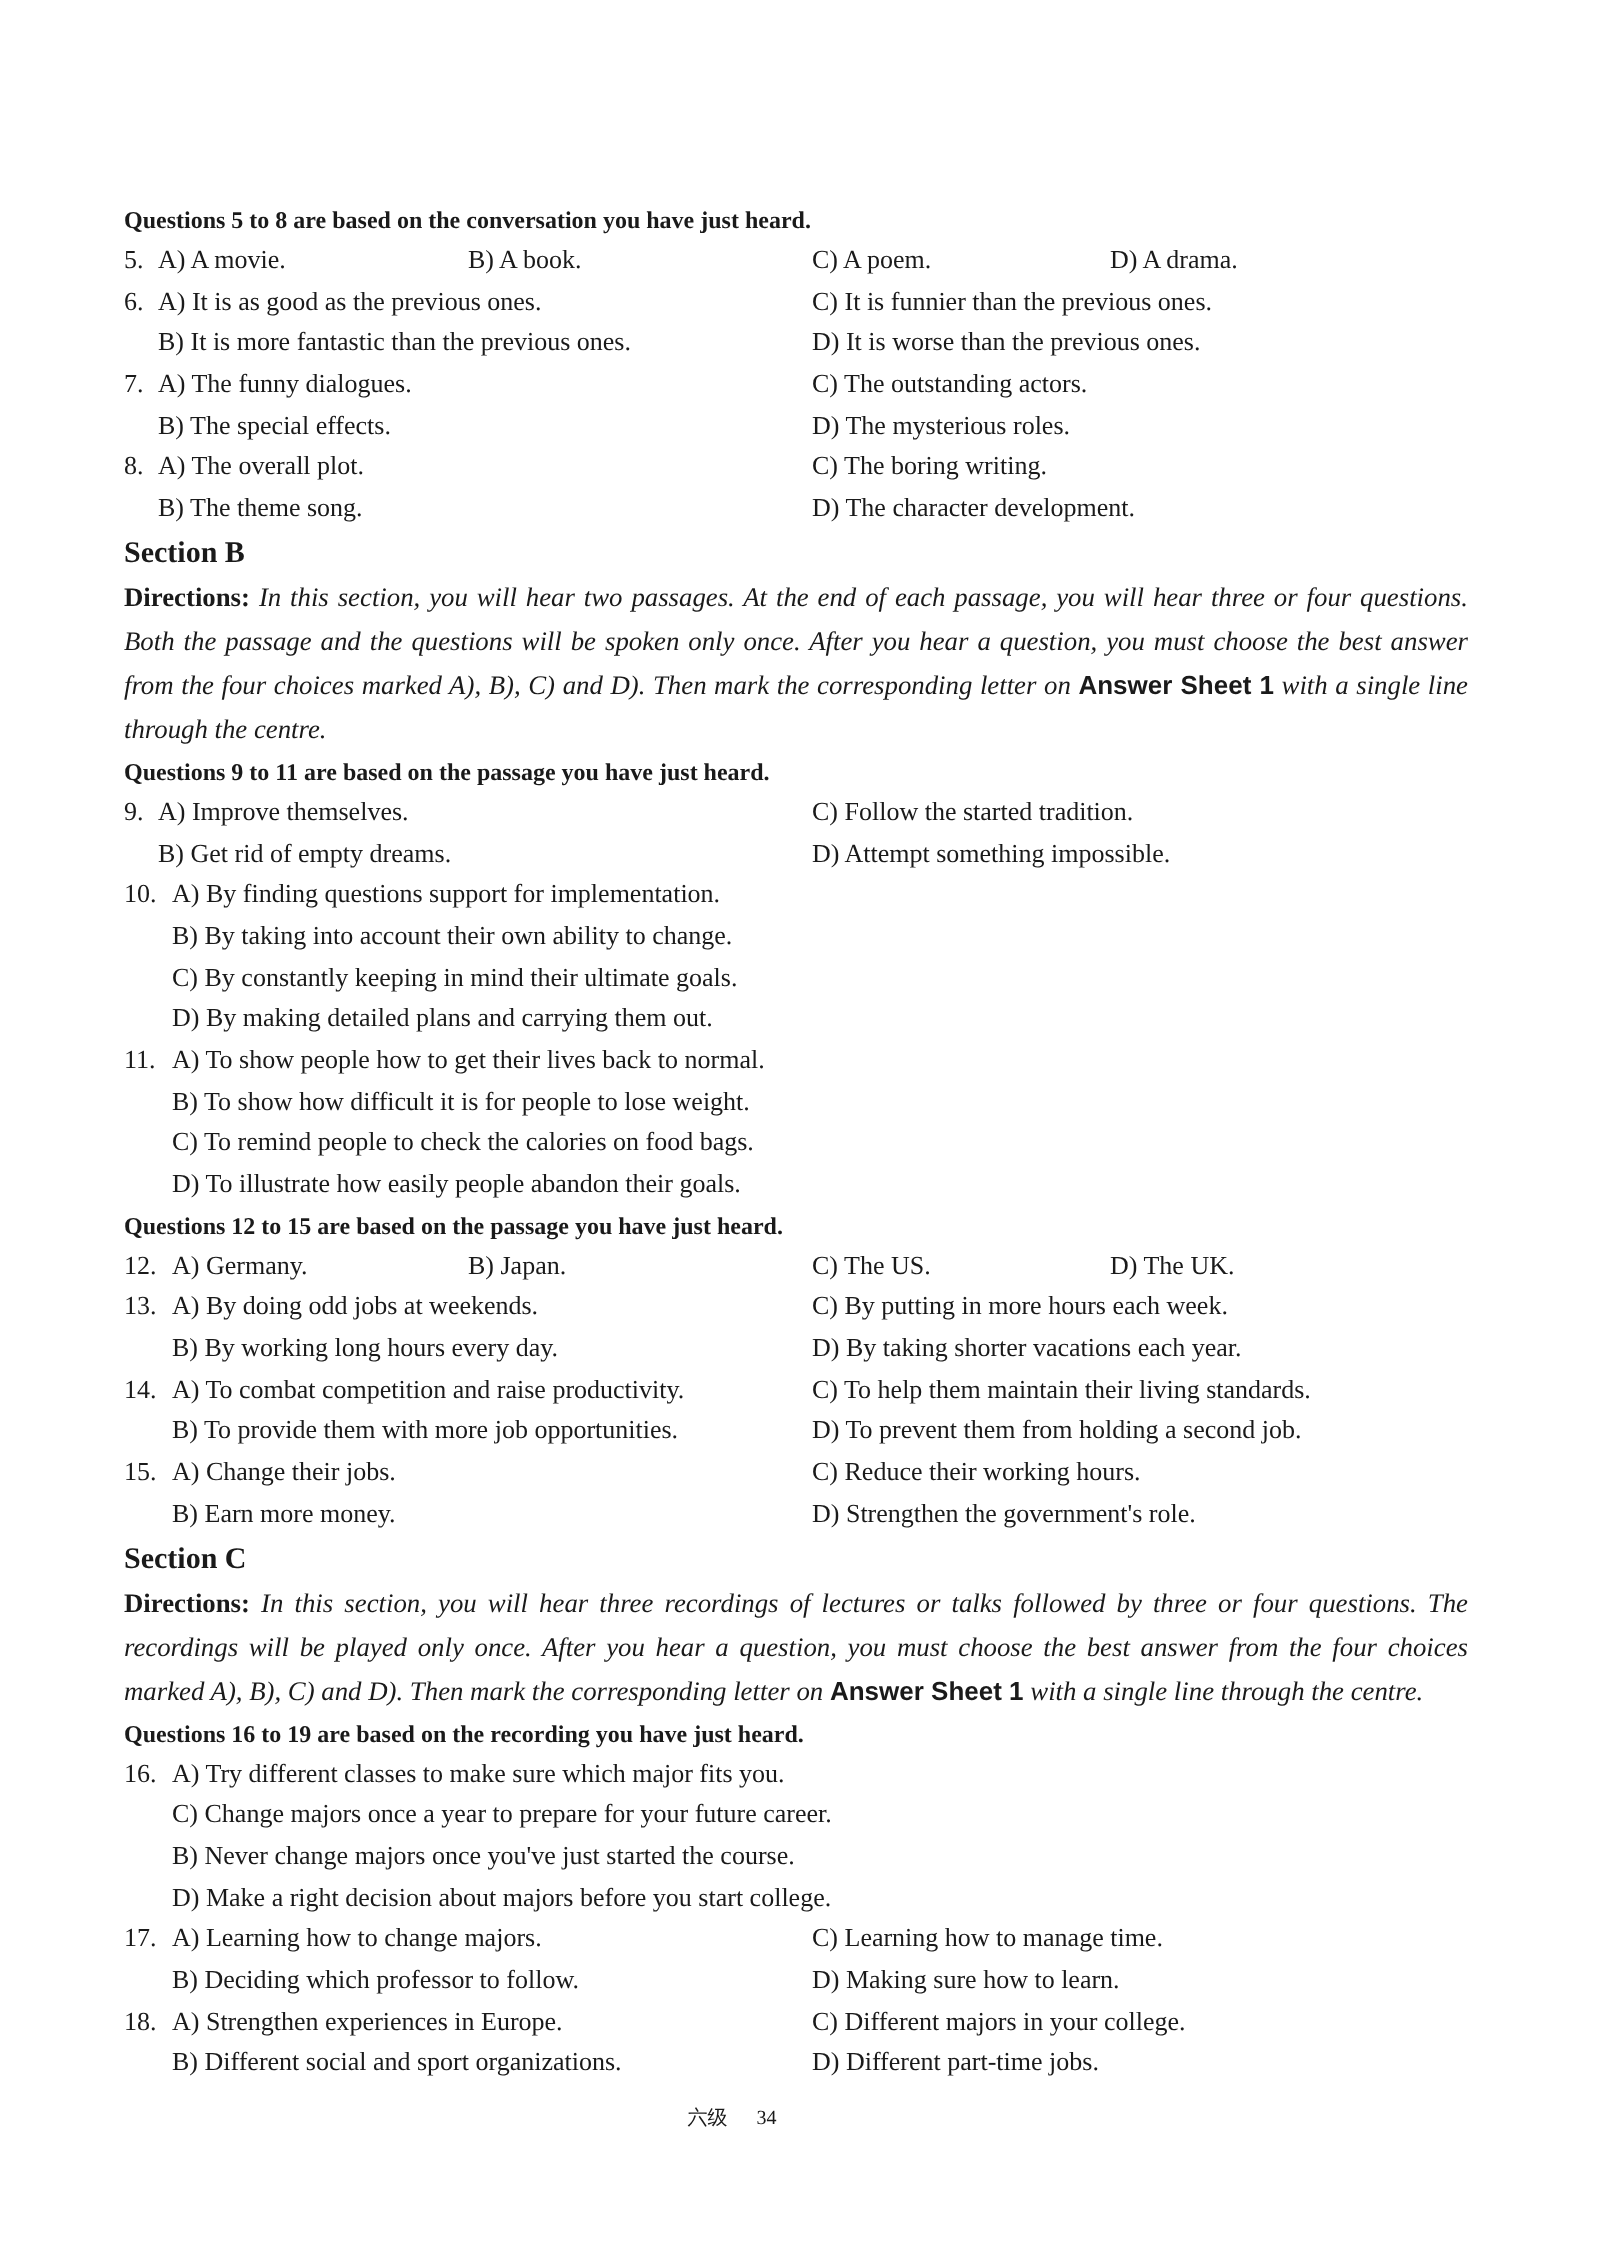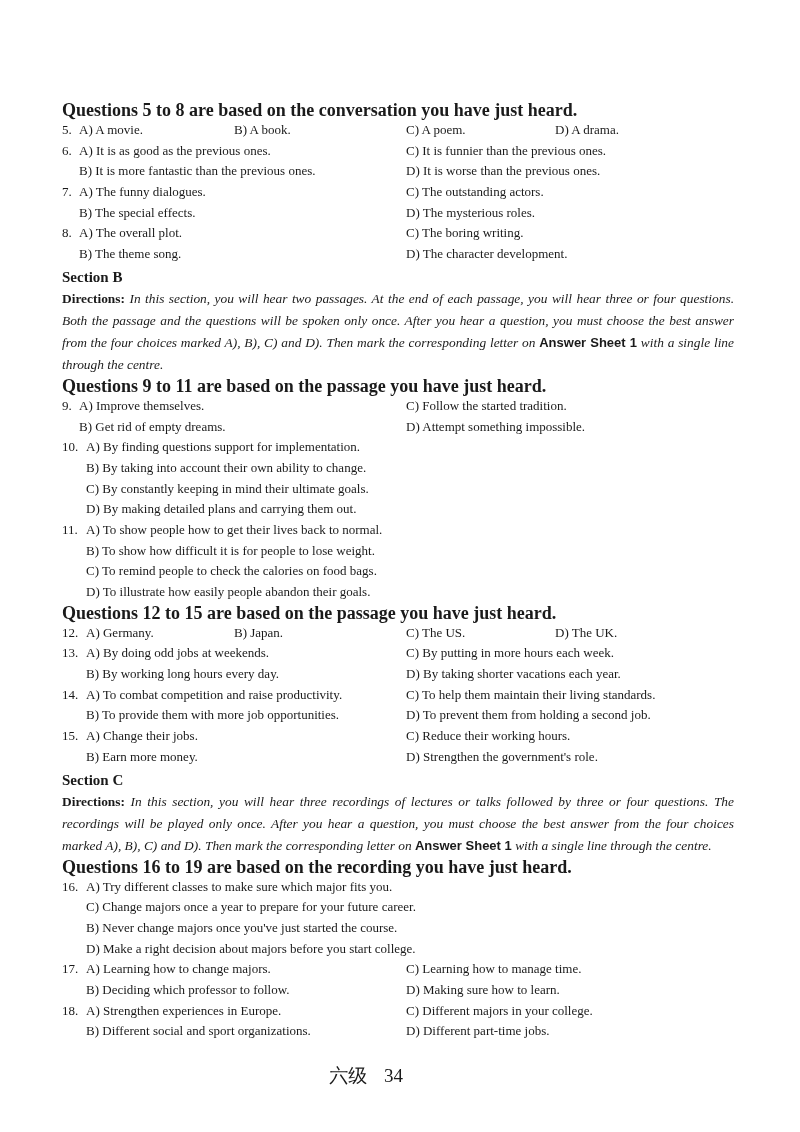--- a/index.html
+++ b/index.html
@@ -1,33 +1,33 @@
 <!DOCTYPE html>
 <html><head>
 <meta charset="utf-8">
 <style>
   html, body { margin:0; padding:0; background:#ffffff; }
   body { width:800px; height:1132px; position:relative; overflow:hidden;
          font-family:"Liberation Serif", "DejaVu Serif", serif; color:#1a1a1a; }
   .page { position:absolute; left:62px; top:100px; width:672px; }
-  .qhead { font-weight:bold; font-size:18px; height:20px; line-height:20px; }
+  .qhead { font-weight:bold; font-size:12px; height:20px; line-height:20px; }
   .line { font-size:13px; height:20.7px; line-height:20.7px; position:relative; white-space:nowrap; }
   .num { position:absolute; left:0; }
   .opt { position:absolute; }
   .a2 { left:17px; }
   .a3 { left:24px; }
   .b4 { left:172px; }
   .c3 { left:344px; }
   .d4 { left:493px; }
   .sec { font-weight:bold; font-size:15px; height:22px; line-height:22px; margin-top:1px; }
   .dir { font-size:13.4px; line-height:22px; text-align:justify; text-align-last:left; }
   .dir b.lbl { font-weight:bold; font-style:normal; }
   .dir i { font-style:italic; }
   .dir .as { font-family:"Liberation Sans", "DejaVu Sans", sans-serif; font-weight:bold; font-size:13px; }
-  .footer { position:absolute; top:1052px; left:0; width:732px; text-align:center; font-size:19px;margin-top:11px; }
+  .footer { position:absolute; top:1052px; left:0; width:732px; text-align:center; font-size:10px; }
   .footer span { margin:0 6px; }
 </style>
 </head>
 <body>
 
 <div class="page">
 
   <div class="qhead">Questions 5 to 8 are based on the conversation you have just heard.</div>
 
   <div class="line">

